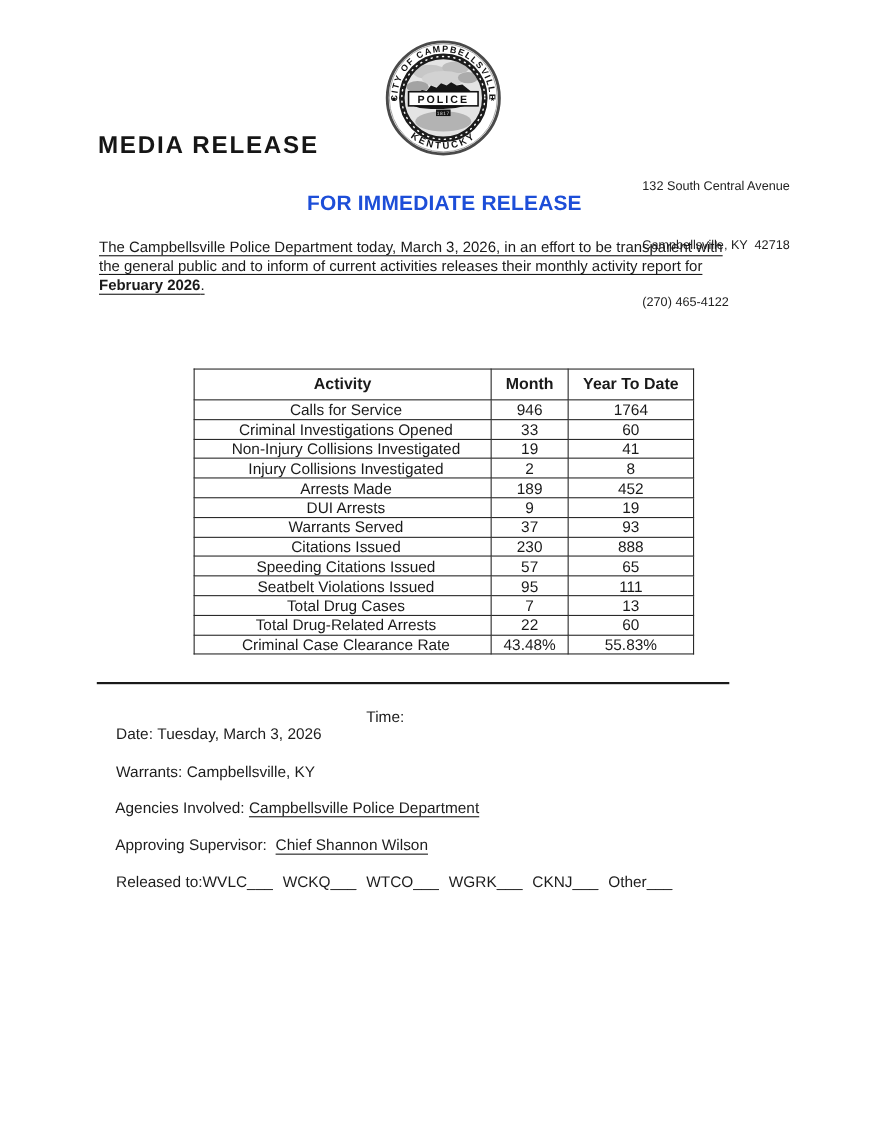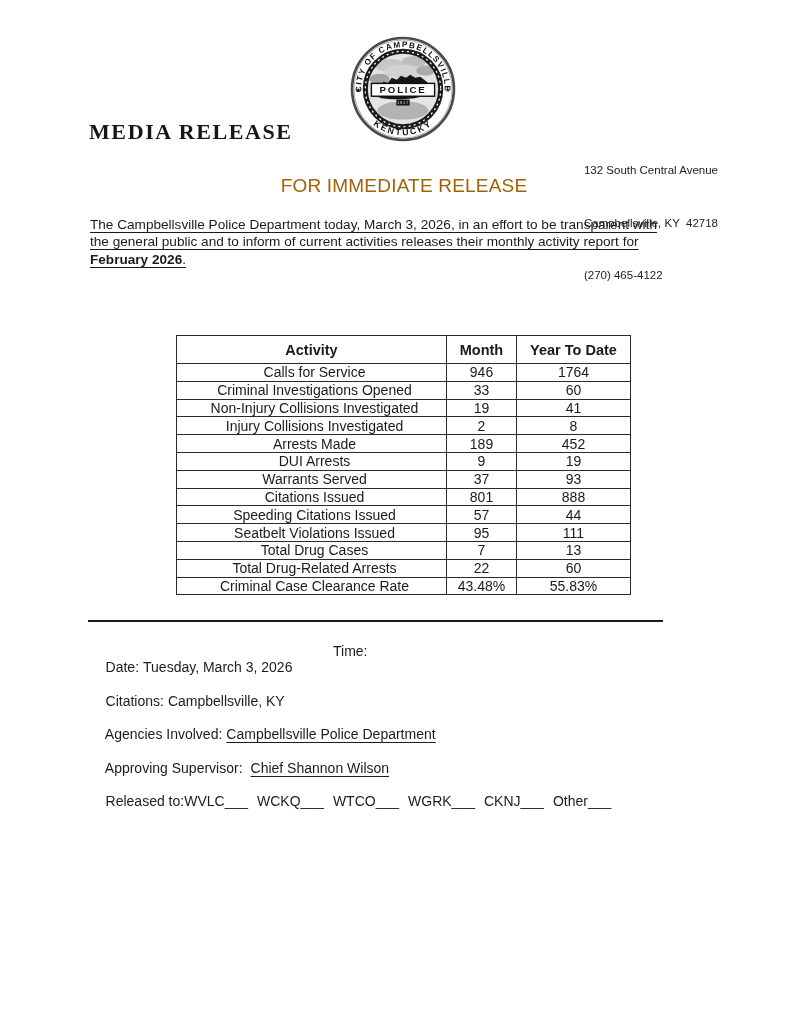--- a/index.html
+++ b/index.html
@@ -5,29 +5,29 @@
   * { margin:0; padding:0; box-sizing:border-box; }
   html,body { background:#ffffff; }
   .page {
     position:relative; width:808px; height:1032px; background:#ffffff;
     font-family:"Liberation Sans","DejaVu Sans",sans-serif; color:#1a1a1a;
     overflow:hidden;
   }
   .seal { position:absolute; left:350px; top:36px; width:106px; height:106px; }
   .page-title {
     position:absolute; left:89px; top:119px;
-    font-size:22px; font-weight:bold; letter-spacing:1.6px; color:#161616;font-family:Liberation Serif, serif;
+    font-size:22px; font-weight:bold; letter-spacing:1.6px; color:#161616;
   }
   .addr {
     position:absolute; right:90px; top:127px; 
     font-size:11.5px; line-height:17.5px; white-space:pre; color:#222;
   }
   .fir {
     position:absolute; left:0; top:175px; width:100%; text-align:center;
-    font-size:19px; letter-spacing:0.2px; color:#a16207;
+    font-size:19px; letter-spacing:0.2px; color:#1d4ed8;font-weight:bold;
   }
   .intro {
     position:absolute; left:90px; top:216px; width:680px;
     font-size:13.6px; line-height:17.3px;
     text-decoration:underline; text-underline-offset:2.5px; text-decoration-thickness:1px;
   }
   .intro span, .intro strong { white-space:nowrap; }
   .tablewrap { position:absolute; left:176px; top:315px; }
   table { border-collapse:collapse; table-layout:fixed;margin-top:20px; }
   th, td { border:1px solid #2a2a2a; overflow:hidden; }
@@ -150,27 +150,27 @@
             <td class="c-num">9</td>
             <td class="c-num">19</td>
           </tr>
           <tr>
             <td class="c-act">Warrants Served</td>
             <td class="c-num">37</td>
             <td class="c-num">93</td>
           </tr>
           <tr>
             <td class="c-act">Citations Issued</td>
-            <td class="c-num">801</td>
+            <td class="c-num">230</td>
             <td class="c-num">888</td>
           </tr>
           <tr>
             <td class="c-act">Speeding Citations Issued</td>
             <td class="c-num">57</td>
-            <td class="c-num">44</td>
+            <td class="c-num">65</td>
           </tr>
           <tr>
             <td class="c-act">Seatbelt Violations Issued</td>
             <td class="c-num">95</td>
             <td class="c-num">111</td>
           </tr>
           <tr>
             <td class="c-act">Total Drug Cases</td>
             <td class="c-num">7</td>
             <td class="c-num">13</td>
@@ -190,21 +190,21 @@
   </div>
 
   <div class="sepline"></div>
 
   <div class="fline l-date">
     <span class="gap1">Date:</span><span>Tuesday, March 3, 2026</span>
     <span class="time">Time:</span>
   </div>
 
   <div class="fline l-loc">
-    <span class="gap1">Citations:</span><span>Campbellsville, KY</span>
+    <span class="gap1">Warrants:</span><span>Campbellsville, KY</span>
   </div>
 
   <div class="fline l-agn">
     <span class="gap1">Agencies Involved:</span><span class="u">Campbellsville Police Department</span>
   </div>
 
   <div class="fline l-sup">
     <span class="gap2">Approving Supervisor:</span><span class="u">Chief Shannon Wilson</span>
   </div>
 

